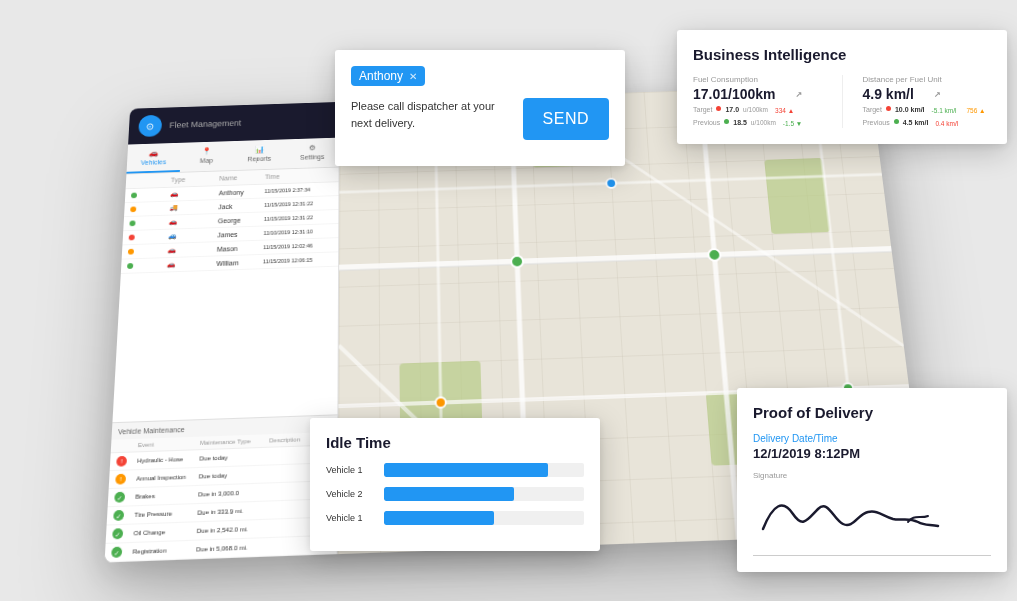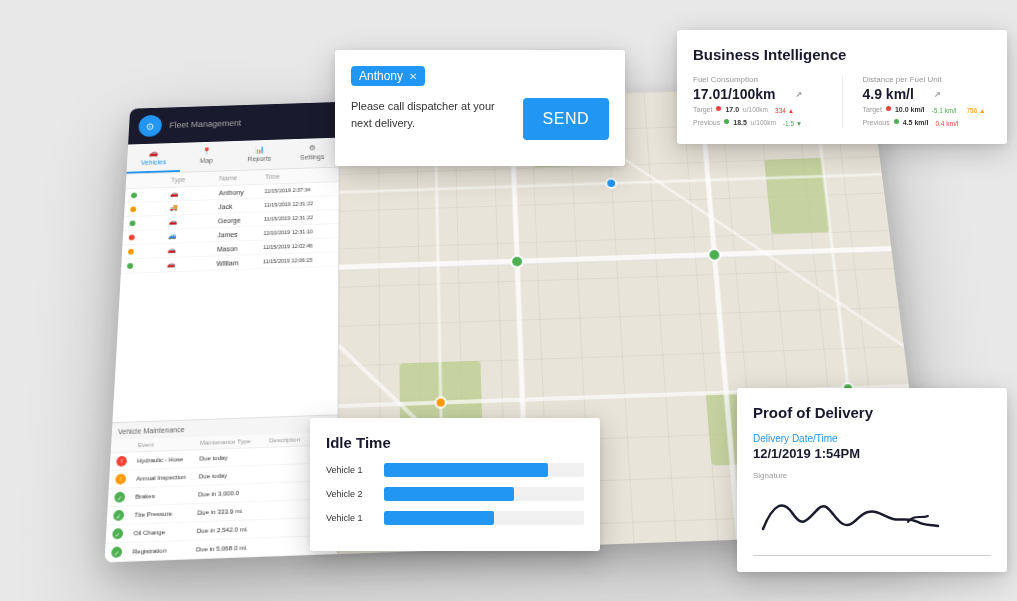--- a/index.html
+++ b/index.html
@@ -677,21 +677,21 @@
         <div class="idle-bar-track">
           <div class="idle-bar-fill" style="width:55%;"></div>
         </div>
       </div>
     </div>
   </div>
 
   <div class="card pod-card" style="position:absolute; bottom:29px; right:10px; width:270px; z-index:20; transform:none;">
     <div class="card-title">Proof of Delivery</div>
     <div class="pod-label">Delivery Date/Time</div>
-    <div class="pod-datetime">12/1/2019 1:54PM</div>
+    <div class="pod-datetime">12/1/2019 8:12PM</div>
     <div class="pod-sig-label">Signature</div>
     <div class="signature-area">
       <svg viewBox="0 0 200 60" width="200" height="60" xmlns="http://www.w3.org/2000/svg">
         <path d="M10,45 C20,20 30,15 40,30 C50,45 55,35 65,25 C75,15 80,35 90,40 C100,45 105,30 115,28 C125,26 130,32 140,35 C148,37 155,33 165,38 C172,42 178,40 185,42" stroke="#1a1a2e" stroke-width="2.5" fill="none" stroke-linecap="round" stroke-linejoin="round"></path>
         <path d="M155,38 C160,30 168,35 175,32" stroke="#1a1a2e" stroke-width="2" fill="none" stroke-linecap="round"></path>
       </svg>
     </div>
   </div>
 </div>
 

